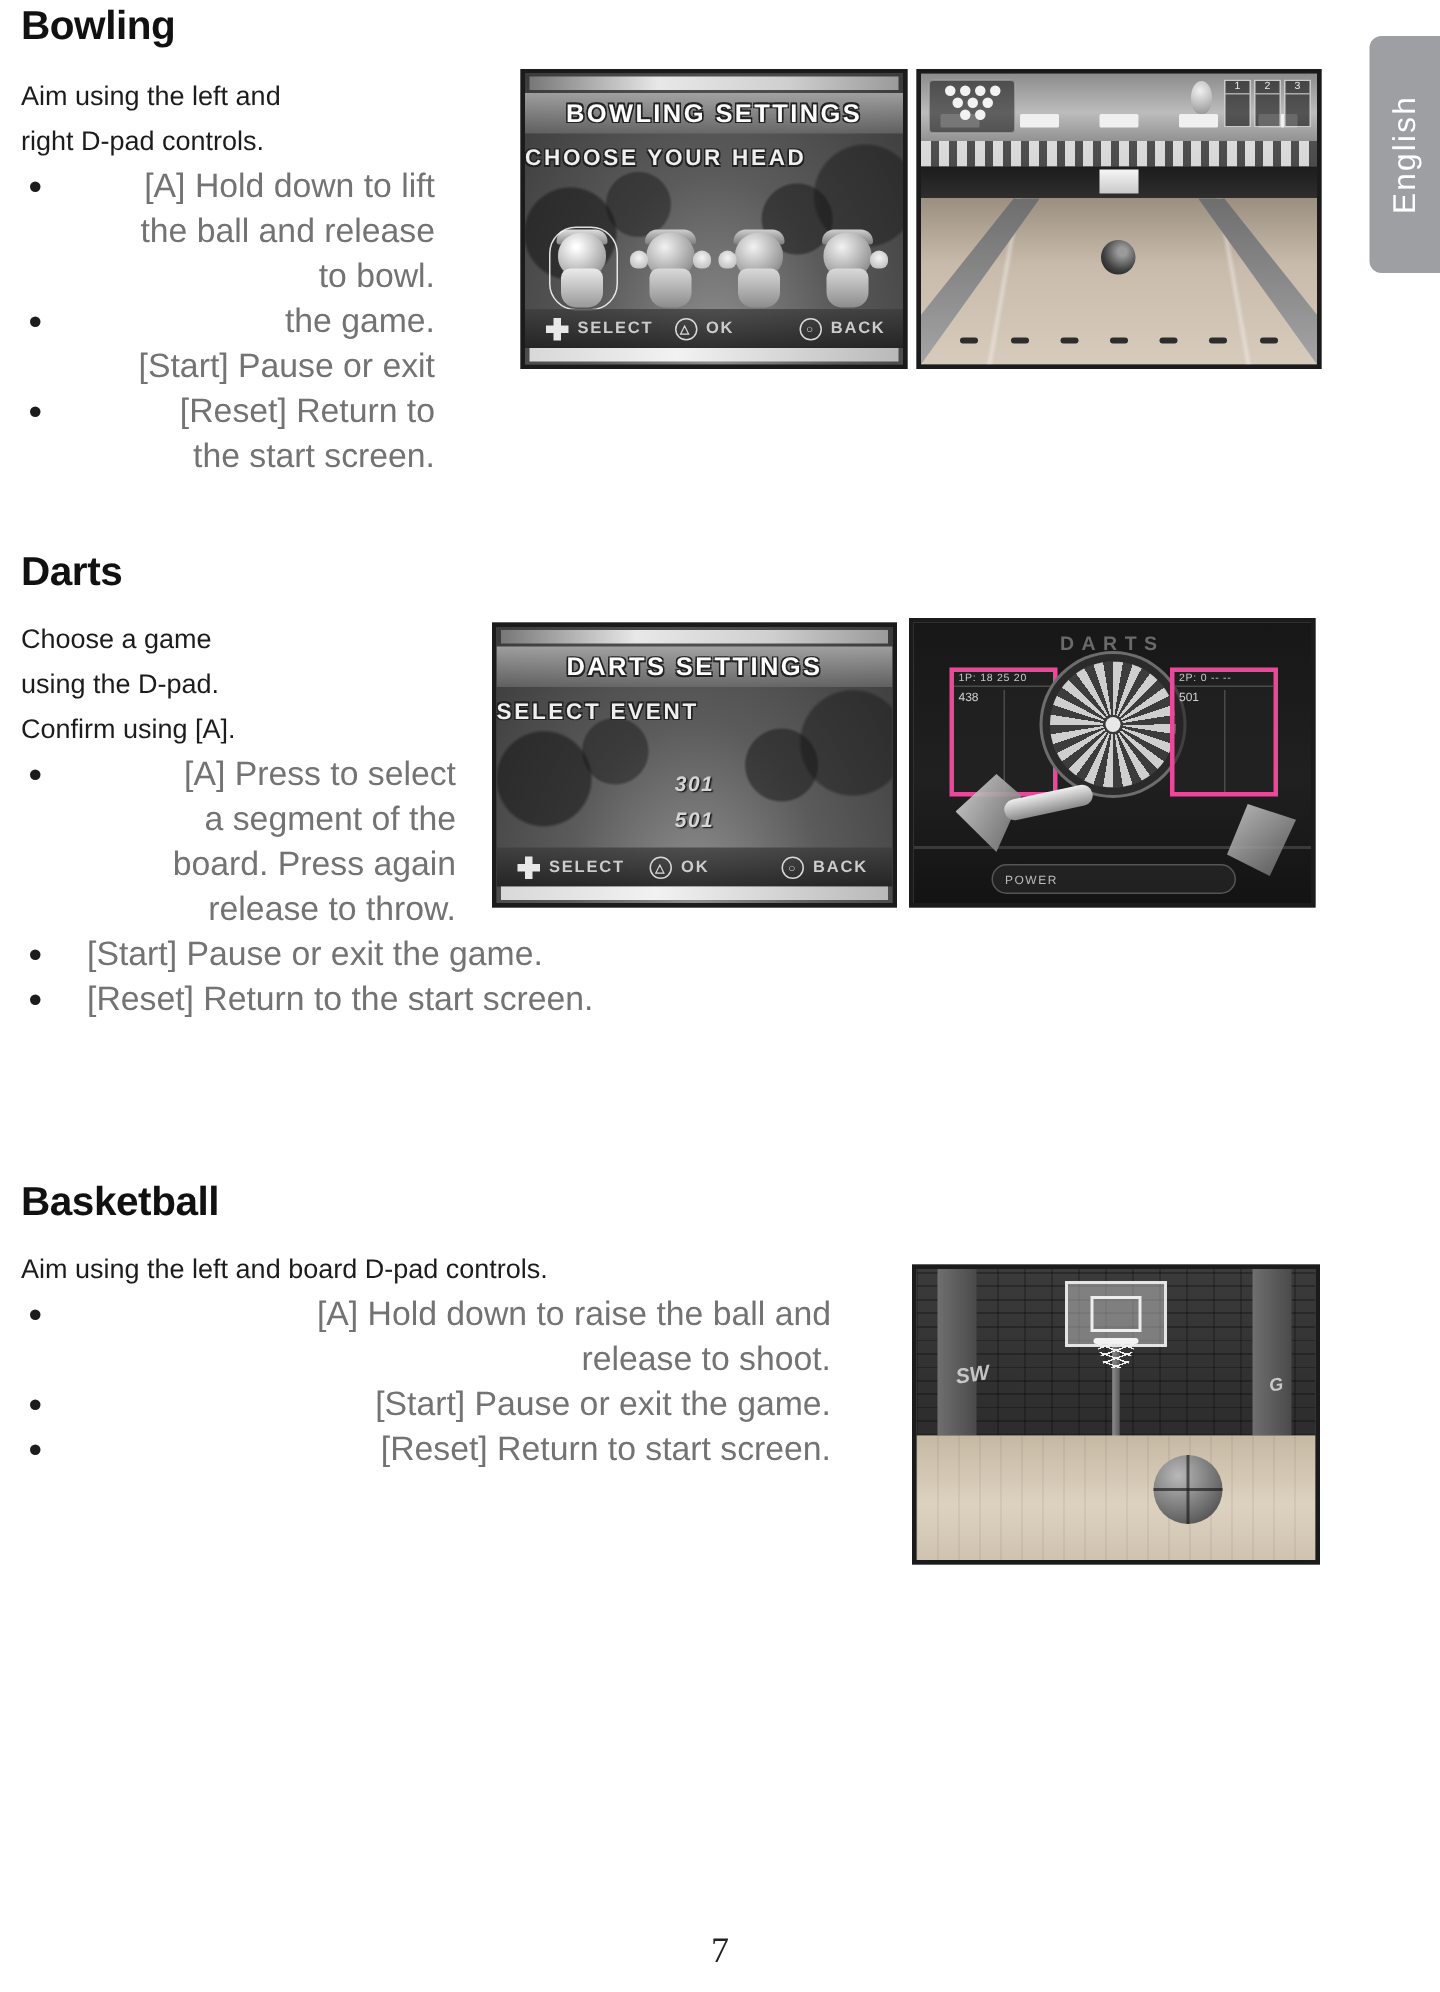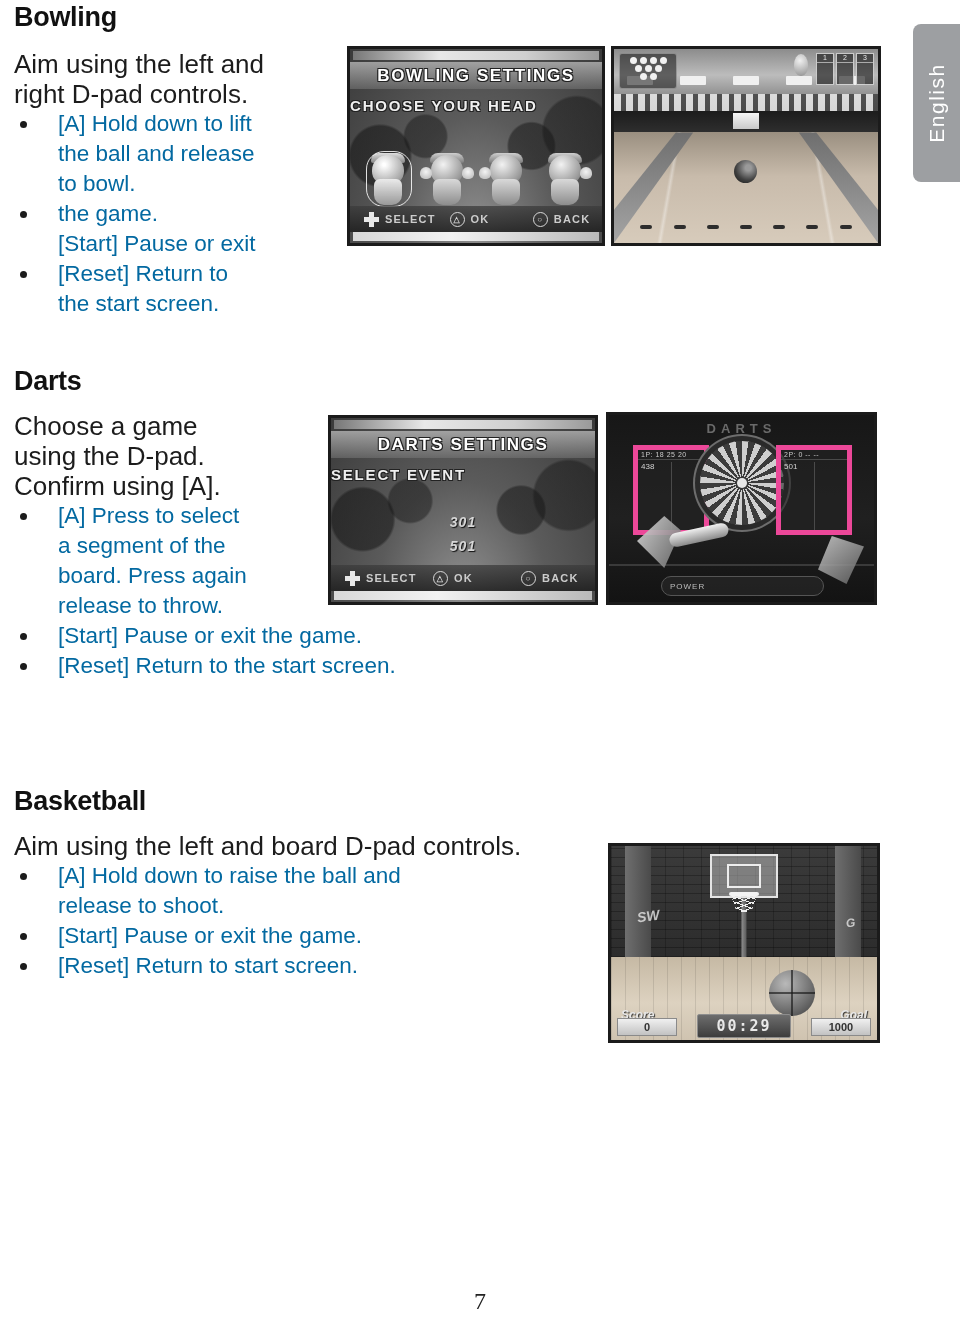--- a/index.html
+++ b/index.html
@@ -18,36 +18,37 @@
   }
 
   
   .section-title {
     font-size: 27px;
     font-weight: bold;
     letter-spacing: -0.3px;
     color: #111;
   }
   .body-line {
-    font-size: 26px;
+    font-size: 18px;
     line-height: 30px;
     color: #1c1c1c;
     white-space: pre;
   }
   ul.bullets {
     list-style: none;
     margin: 0;
     padding: 0;
   }
   ul.bullets > li {
     position: relative;
     padding-left: 44px;
     font-size: 22.5px;
     line-height: 30px;
-    color: #0369a1;
+    color: #737373;
+    text-align: right;
   }
   ul.bullets > li .bullet-dot {
     position: absolute;
     left: 6px;
     top: 12px;
     width: 7px;
     height: 7px;
     border-radius: 50%;
     background: #1c1c1c;
   }
@@ -320,21 +321,21 @@
     position: absolute; inset: 0;
     background: linear-gradient(180deg, #171717 0%, #202020 55%, #131313 100%);
   }
   #shot-darts-game .game-title {
     position: absolute; left: 0; right: 0; top: 6px;
     text-align: center; font-size: 13px; font-weight: bold;
     color: #6a6a6a; letter-spacing: 5px;
   }
   #shot-darts-game .panel {
     position: absolute; top: 30px; width: 66px; height: 80px;
-    border: 5px solid #ec4899;
+    border: 3px solid #ec4899;
     background: rgba(35,35,35,.6);
   }
   #shot-darts-game .panel.left { left: 24px; }
   #shot-darts-game .panel.right { right: 22px; }
   #shot-darts-game .panel .hdr {
     font-size: 7px; color: #c9c9c9; padding: 1px 3px;
     border-bottom: 1px solid #4a4a4a; letter-spacing: .5px;
     white-space: nowrap; overflow: hidden;
   }
   #shot-darts-game .panel .val {
@@ -732,26 +733,19 @@
   <div class="graffiti g1">SW</div>
   <div class="graffiti g2">G</div>
   <div class="pole"></div>
   <div class="backboard">
     <div class="sq"></div>
   </div>
   <div class="rim"></div>
   <div class="net"></div>
   <div class="floor"></div>
   <div class="ball"></div>
-  <div class="hud">
-    <div class="lbl score-lbl">Score</div>
-    <div class="plate score">0</div>
-    <div class="timer">00:29</div>
-    <div class="lbl goal-lbl">Goal</div>
-    <div class="plate goal">1000</div>
-  </div>
 </div>
 
 <div id="english-tab">
   <span class="tab-text">English</span>
 </div>
 
 <div id="page-number">7</div>
 
 </body></html>

